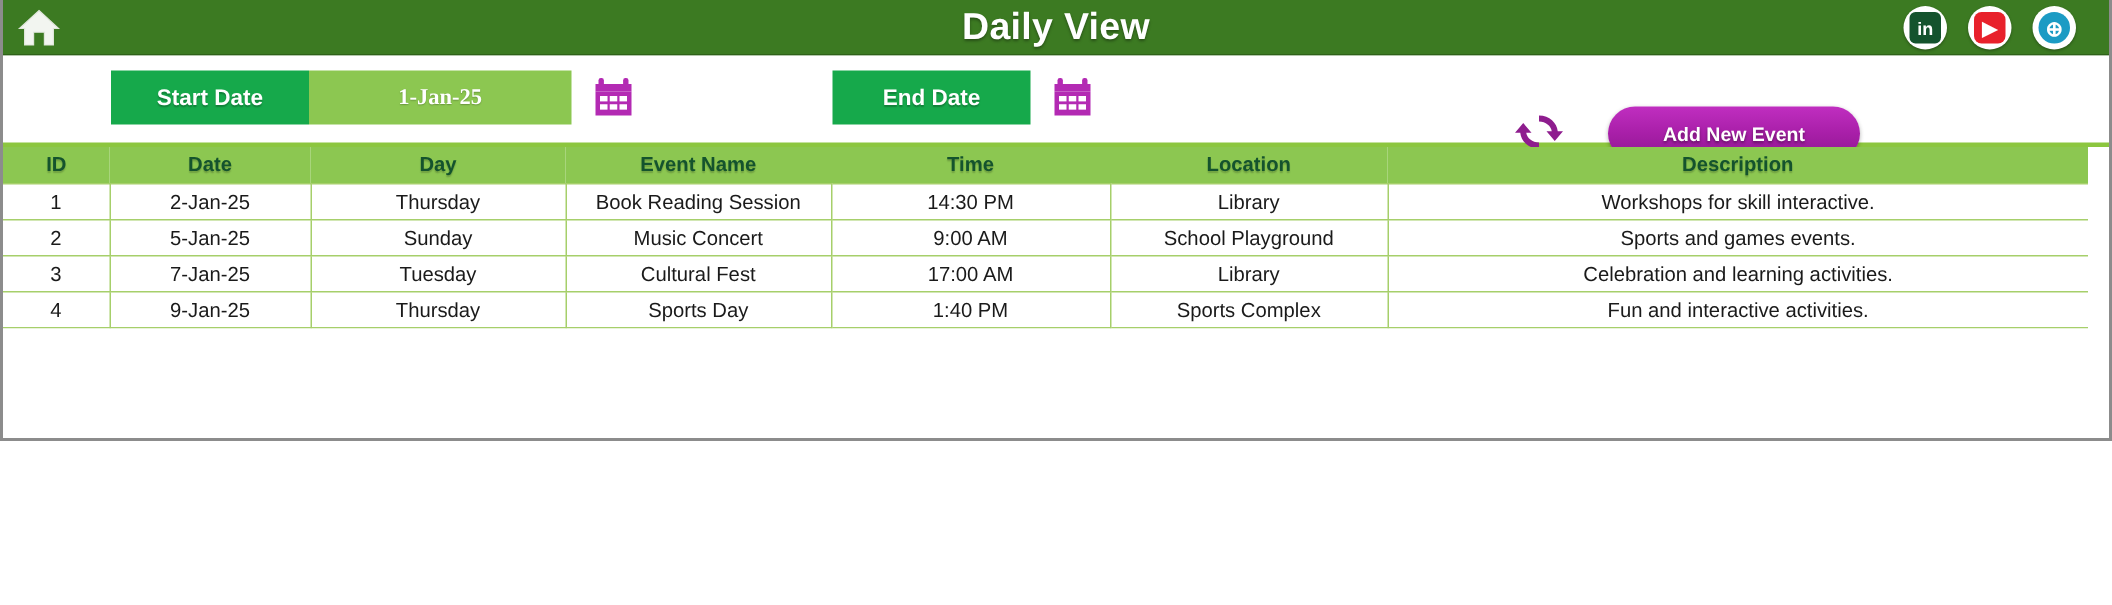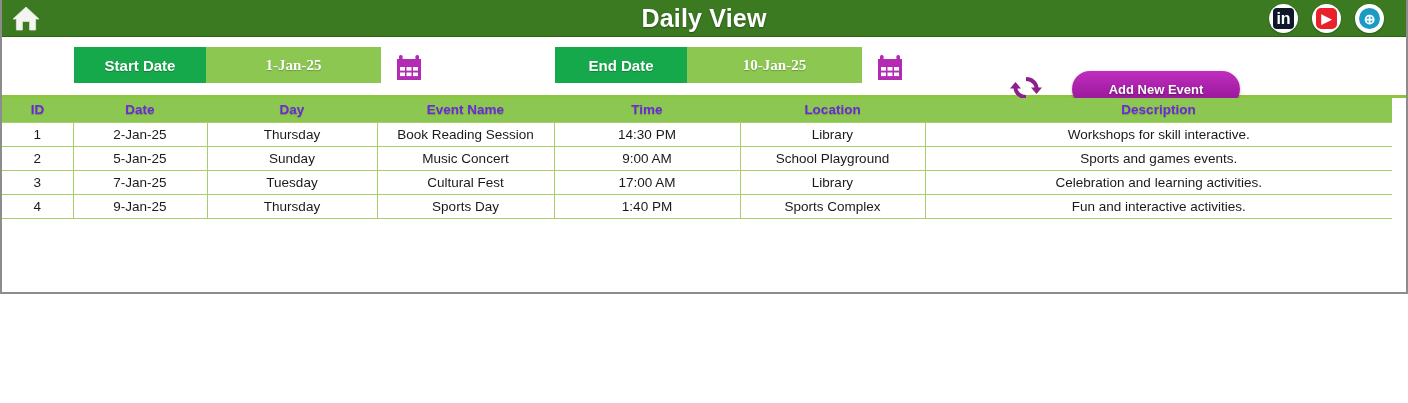--- a/index.html
+++ b/index.html
@@ -58,32 +58,32 @@
     box-shadow: 0 1px 2px rgba(0,0,0,.3);
   }
   .social-inner {
     width: 21px; height: 21px;
     border-radius: 4px;
     display: flex; align-items: center; justify-content: center;
     color: #ffffff;
     font-size: 13px;
     font-weight: bold;
   }
-  .li-inner  { background: #0f172a; border-radius: 4px; font-style: normal; font-size: 16px; }
+  .li-inner  { background: #14532d; border-radius: 4px; font-style: normal; font-size: 12px; }
   .yt-inner  { background: #e8212b; border-radius: 5px; }
   .web-inner { background: #1b9bc4; border-radius: 50%; font-size: 14px; }
 
   
   .toolbar {
     position: relative;
     height: 61px;
     background: #ffffff;
     border-bottom: 3px solid #8cc63f;
   }
-  .date-group { position: absolute; top: 10px; display: flex; align-items: flex-end; }
+  .date-group { position: absolute; top: 10px; display: flex; align-items: center; }
   .date-group.start { left: 72px; }
   .date-group.end   { left: 553px; }
 
   .date-label {
     width: 132px; height: 36px;
     background: #16a94b;
     color: #ffffff;
     font-size: 15px; font-weight: bold;
     display: flex; align-items: center; justify-content: center;
     text-shadow: 0 1px 1px rgba(0,0,0,.25);
@@ -128,21 +128,21 @@
   
   .table-wrap { position: relative; }
   table.events {
     width: 1390px;
     border-collapse: collapse;
     table-layout: fixed;
     font-size: 13.5px;
   }
   table.events thead th {
     background: #8cc751;
-    color: #6d28d9;
+    color: #14532d;
     font-size: 13.5px;
     font-weight: bold;
     height: 24px;
     text-align: center;
     text-shadow: 0 1px 1px rgba(0,0,0,.2);
     border: none;
   }
   table.events tbody td {
     height: 24px;
     text-align: center;
@@ -212,21 +212,20 @@
             <rect x="5" y="18.5" width="5" height="3.6"></rect>
             <rect x="11.5" y="18.5" width="5" height="3.6"></rect>
             <rect x="18" y="18.5" width="5" height="3.6"></rect>
           </g>
         </svg>
       </div>
     </div>
 
     <div class="date-group end">
       <div class="date-label">End Date</div>
-      <div class="date-value">10-Jan-25</div>
       <div class="cal-icon">
         <svg width="28" height="28" viewBox="0 0 28 28">
           <rect x="4" y="1" width="3.6" height="6" rx="1.6" fill="#b32ab3"></rect>
           <rect x="20.4" y="1" width="3.6" height="6" rx="1.6" fill="#b32ab3"></rect>
           <rect x="2" y="5" width="24" height="5" fill="#b32ab3"></rect>
           <rect x="2" y="10" width="24" height="16" fill="#b32ab3"></rect>
           <g fill="#ffffff">
             <rect x="5" y="13" width="5" height="3.6"></rect>
             <rect x="11.5" y="13" width="5" height="3.6"></rect>
             <rect x="18" y="13" width="5" height="3.6"></rect>

